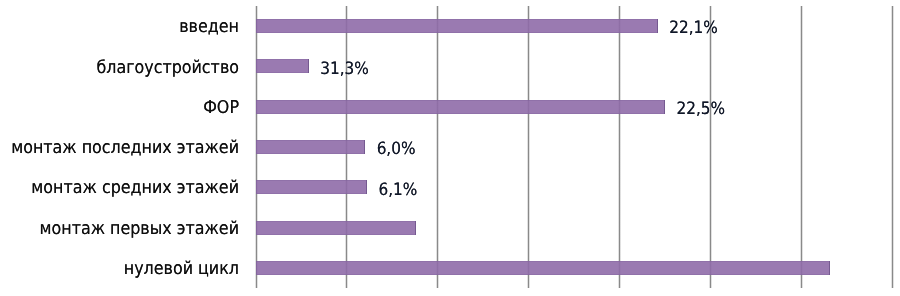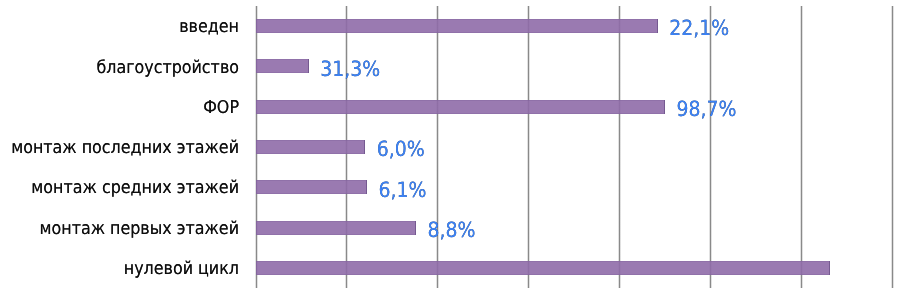--- a/index.html
+++ b/index.html
@@ -29,21 +29,21 @@
        background:rgba(143,108,169,0.90);
        box-shadow:inset 0 0 0 0.6px rgba(96,70,128,0.34),
                   inset -1px 0 0 0 rgba(86,63,115,0.45);}
 
   .cat-label{position:absolute;right:661px;height:40.29px;
              display:flex;align-items:center;justify-content:flex-end;
              font-size:17.7px;color:#0d0d0d;white-space:nowrap;
              text-shadow:0 0 0.38px rgba(0,0,0,0.72);}
 
   .val-label{position:absolute;height:40.29px;display:flex;align-items:center;
-             font-size:21px;color:#3b82f6;white-space:nowrap;
+             font-size:17px;color:#0f172a;white-space:nowrap;
              text-shadow:0 0 0.38px rgba(0,0,0,0.72);}
 </style>
 </head>
 <body>
 
 <div id="chart">
 
   <div class="plot-area"></div>
 
   <div class="grid-layer">
@@ -71,19 +71,18 @@
     <div class="cat-label" style="top: 7.1px;">введен</div>
     <div class="cat-label" style="top: 47.3857px;">благоустройство</div>
     <div class="cat-label" style="top: 87.6714px;">ФОР</div>
     <div class="cat-label" style="top: 127.957px;">монтаж последних этажей</div>
     <div class="cat-label" style="top: 168.243px; margin-left: 28px;">монтаж средних этажей</div>
     <div class="cat-label" style="top: 208.529px;">монтаж первых этажей</div>
     <div class="cat-label" style="top: 248.814px;">нулевой цикл</div>
 
     <div class="val-label" style="top: 8.3px; left: 669.189px;">22,1%</div>
     <div class="val-label" style="top: 48.5857px; left: 320.297px;">31,3%</div>
-    <div class="val-label" style="top: 88.8714px; left: 676.457px;">98,7%</div>
+    <div class="val-label" style="top: 88.8714px; left: 676.457px;">22,5%</div>
     <div class="val-label" style="top: 129.157px; left: 376.629px;">6,0%</div>
     <div class="val-label" style="top: 169.443px; left: 378.446px;">6,1%</div>
-    <div class="val-label" style="top: 209.729px; left: 427.509px;">8,8%</div>
   </div>
 
 </div>
 
 </body></html>

